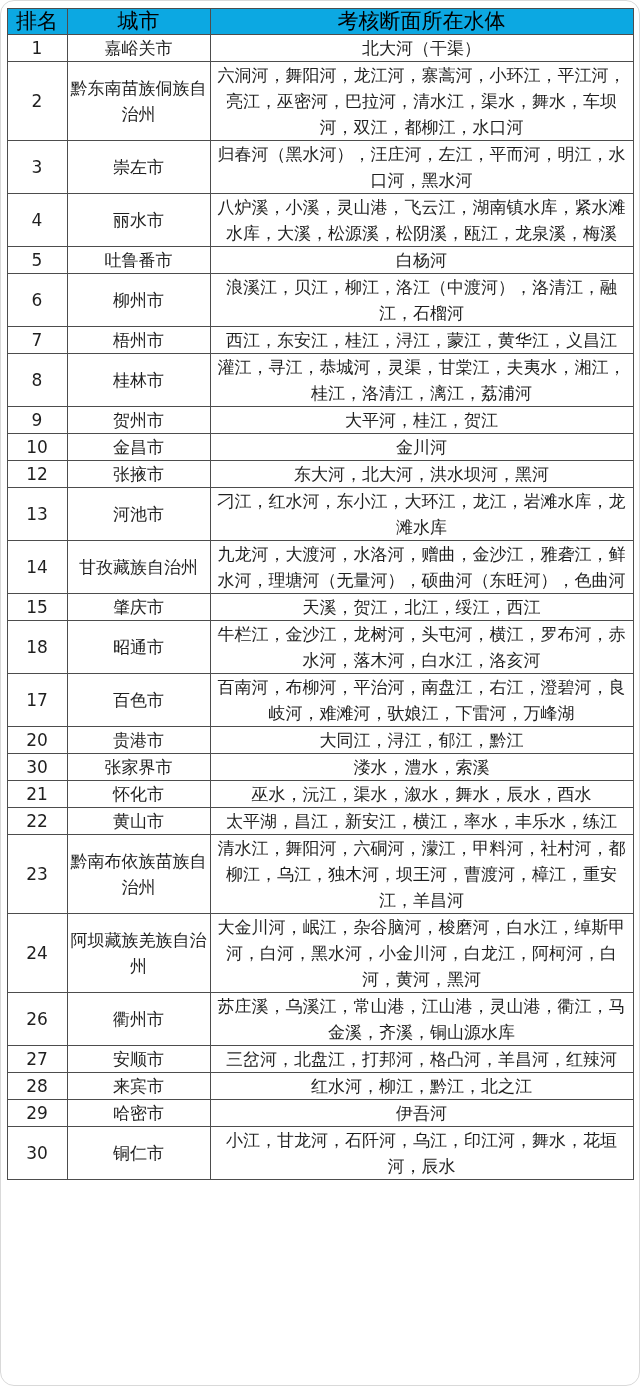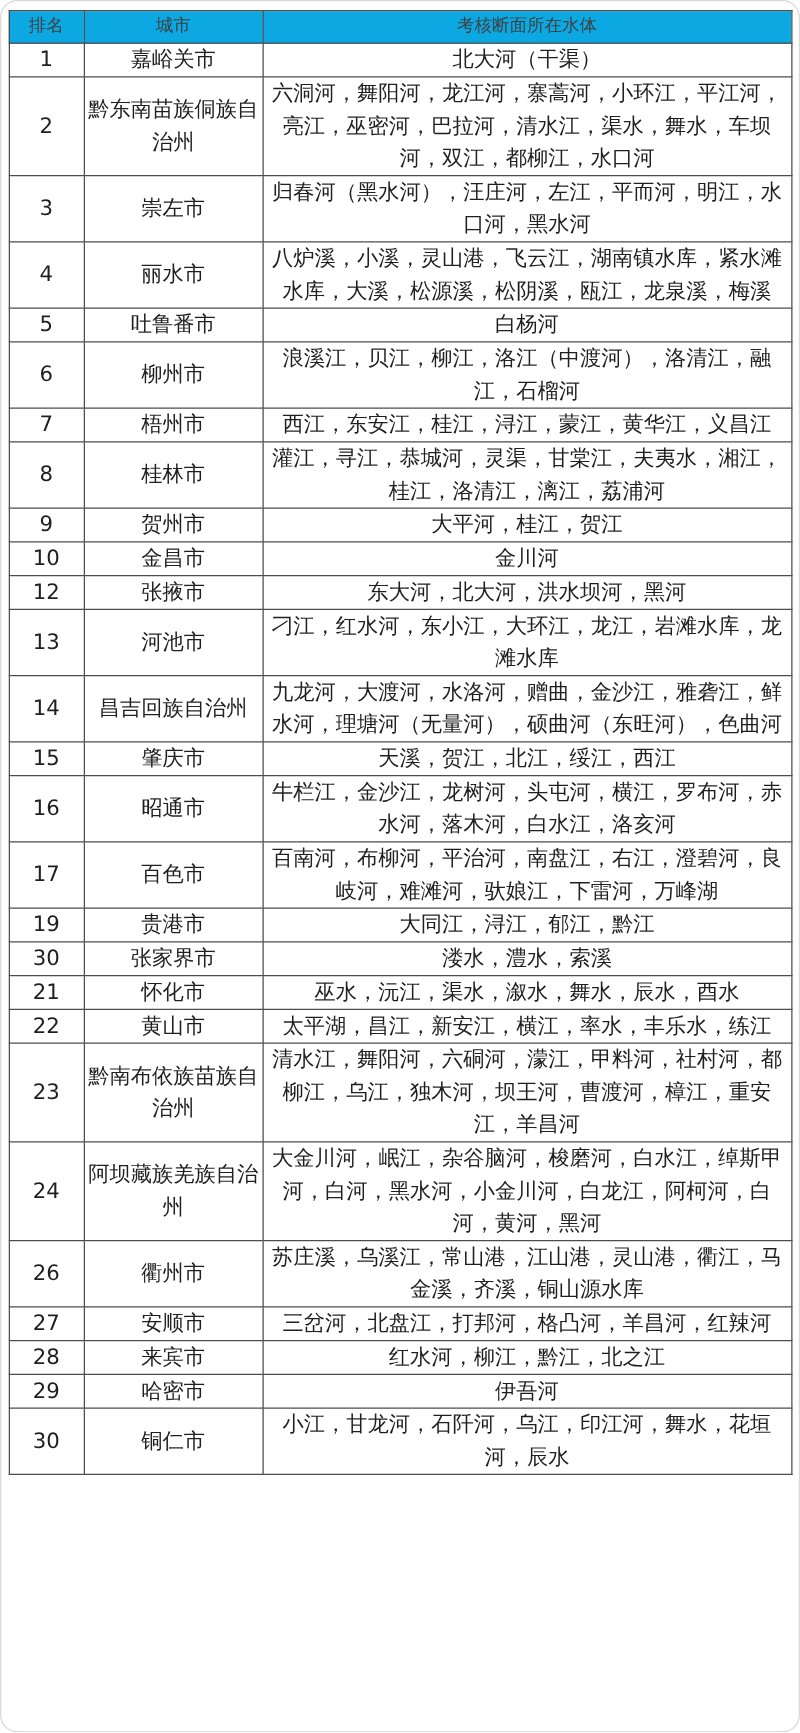--- a/index.html
+++ b/index.html
@@ -36,22 +36,22 @@
   .ranking th,
   .ranking td {
     border: 1px solid var(--border-color);
     text-align: center;
     vertical-align: middle;
     padding: 0 2px;
     word-break: break-all;
   }
   .ranking thead th {
     background: var(--header-bg);
-    color: #404040;
-    font-size: 14px;
+    color: #000000;
+    font-size: 21px;
     font-weight: normal;
     line-height: 25px;
     height: 25px;
   }
   .ranking td {
     color: var(--text-color);
     font-size: 17px;
     line-height: 26px;
   }
   col.col-rank  { width: 60px; }
@@ -144,44 +144,44 @@
   </tr>
 
   <tr>
     <td>13</td>
     <td>河池市</td>
     <td>刁江，红水河，东小江，大环江，龙江，岩滩水库，龙滩水库</td>
   </tr>
 
   <tr>
     <td>14</td>
-    <td>昌吉回族自治州</td>
+    <td>甘孜藏族自治州</td>
     <td>九龙河，大渡河，水洛河，赠曲，金沙江，雅砻江，鲜水河，理塘河（无量河），硕曲河（东旺河），色曲河</td>
   </tr>
 
   <tr>
     <td>15</td>
     <td>肇庆市</td>
     <td>天溪，贺江，北江，绥江，西江</td>
   </tr>
 
   <tr>
-    <td>16</td>
+    <td>18</td>
     <td>昭通市</td>
     <td>牛栏江，金沙江，龙树河，头屯河，横江，罗布河，赤水河，落木河，白水江，洛亥河</td>
   </tr>
 
   <tr>
     <td>17</td>
     <td>百色市</td>
     <td>百南河，布柳河，平治河，南盘江，右江，澄碧河，良岐河，难滩河，驮娘江，下雷河，万峰湖</td>
   </tr>
 
   <tr>
-    <td>19</td>
+    <td>20</td>
     <td>贵港市</td>
     <td>大同江，浔江，郁江，黔江</td>
   </tr>
 
 
   <tr>
     <td>30</td>
     <td>张家界市</td>
     <td>溇水，澧水，索溪</td>
   </tr>

